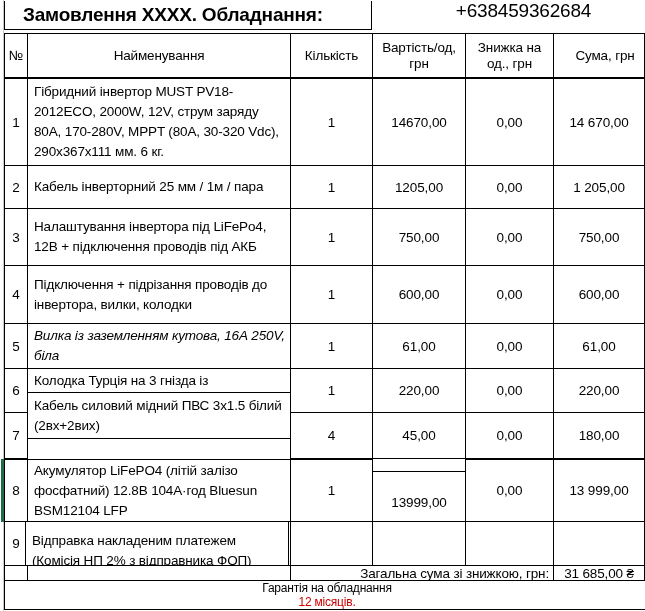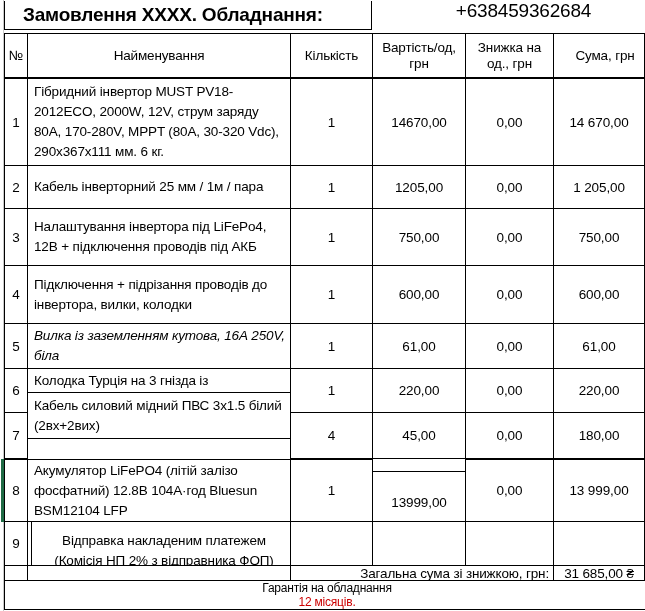--- a/index.html
+++ b/index.html
@@ -304,21 +304,21 @@
   <div class="cell bordered ctr num" style="left:465px;top:459px; width:89px;  height:63px;">
       <span>0,00</span>
     </div>
   <div class="cell bordered ctr num" style="left:553px;top:459px; width:92px;  height:63px;">
       <span>13 999,00</span>
     </div>
 
   <div class="cell bordered ctr idx" style="left:4px;  top:521px; width:24px;  height:45px;">
       <span>9</span>
     </div>
-  <div class="cell bordered name" style="left:31px; top:521px; width:264px; height:59px;text-align:center;"><span>Відправка накладеним платежем (Комісія НП 2% з відправника ФОП)</span></div>
+  <div class="cell bordered name" style="left:25px; top:521px; width:264px; height:59px;"><span>Відправка накладеним платежем (Комісія НП 2% з відправника ФОП)</span></div>
   <div class="cell bordered ctr num" style="left:290px;top:521px; width:83px;  height:45px;">
       <span></span>
     </div>
   <div class="cell bordered ctr num" style="left:372px;top:521px; width:94px;  height:45px;">
       <span></span>
     </div>
   <div class="cell bordered ctr num" style="left:465px;top:521px; width:89px;  height:45px;">
       <span></span>
     </div>
   <div class="cell bordered ctr num" style="left:553px;top:521px; width:92px;  height:45px;">

